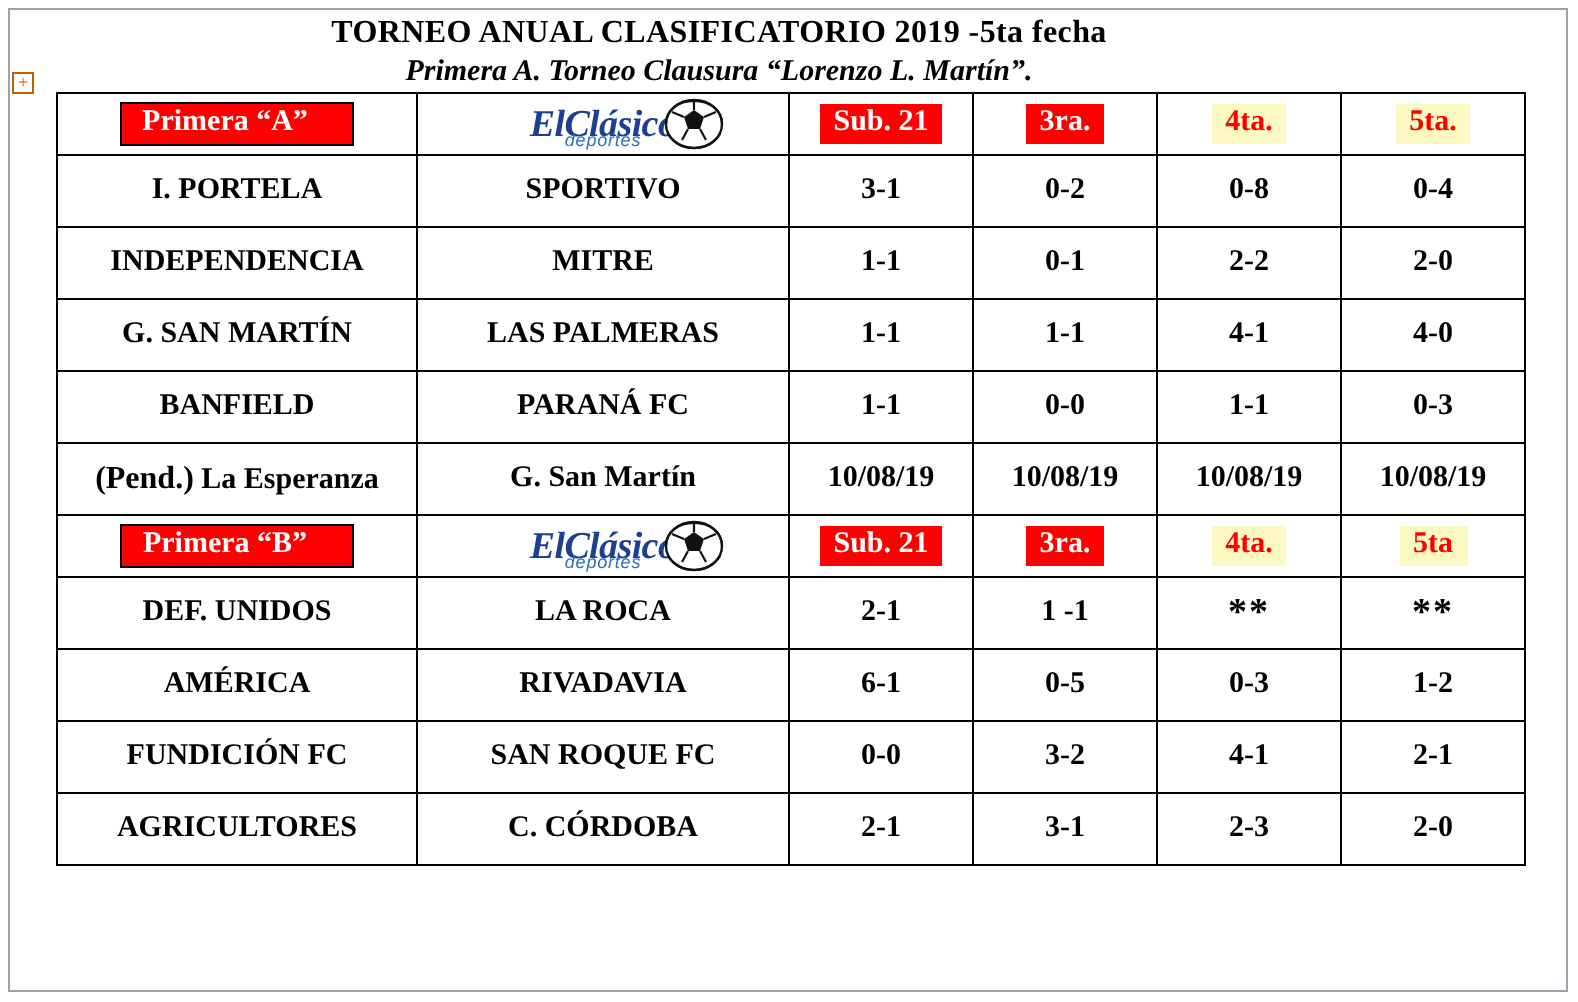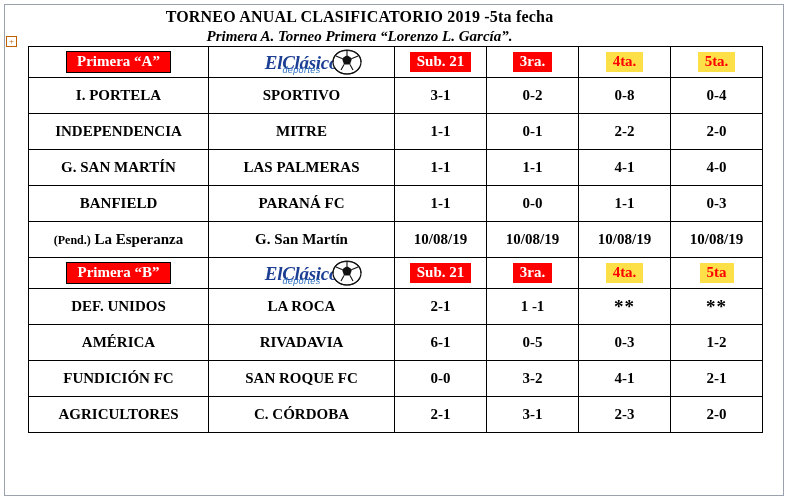--- a/index.html
+++ b/index.html
@@ -94,35 +94,35 @@
   tr.division-row td {
     height: 30px;
   }
   .div-label {
     display: inline-block;
     background: #ff0000;
     color: #ffffff;
     font-family: "Liberation Serif", serif;
     font-weight: bold;
     font-size: 15px;
-    padding: 1px 10px 2px 10px;
+    padding: 1px 22px 2px 10px;
     border: 1px solid #000000;
   }
   .cat-label {
     display: inline-block;
     background: #ff0000;
     color: #ffffff;
     font-family: "Liberation Serif", serif;
     font-weight: bold;
     font-size: 15px;
     padding: 1px 7px 2px 7px;
     text-align: right;
   }
   .cat-label.gray {
-    background: #fde047;
+    background: #fef9c3;
     color: #ff0000;
   }
   
   .logo-wrap {
     position: relative;
     width: 100%;
     height: 28px;
     display: flex;
     align-items: center;
     justify-content: center;
@@ -173,21 +173,21 @@
   }
   .date-cell {
     font-family: "Liberation Serif", serif;
     font-weight: bold;
     font-size: 12px;
   }
   .pend-cell {
     font-size: 14px;
   }
   .pend-cell .pend {
-    font-size: 12px;
+    font-size: 16px;
     font-weight: bold;
   }
   .pend-cell .team {
     font-weight: bold;
     font-size: 15px;
   }
   .team-name {
     font-family: "Liberation Serif", serif;
     font-weight: bold;
     font-size: 15px;
@@ -195,21 +195,21 @@
 </style>
 </head>
 <body>
 
 <div class="page">
   <div class="frame"></div>
   <div class="corner-marker">+</div>
 
   <div class="title-block">
     <div class="title-main">TORNEO ANUAL CLASIFICATORIO 2019 -5ta fecha</div>
-    <div class="title-sub">Primera A. Torneo Primera “Lorenzo L. García”.</div>
+    <div class="title-sub">Primera A. Torneo Clausura “Lorenzo L. Martín”.</div>
   </div>
 
   <table class="results">
     <colgroup>
       <col class="c-home">
       <col class="c-away">
       <col class="c-s21">
       <col class="c-3ra">
       <col class="c-4ta">
       <col class="c-5ta">

